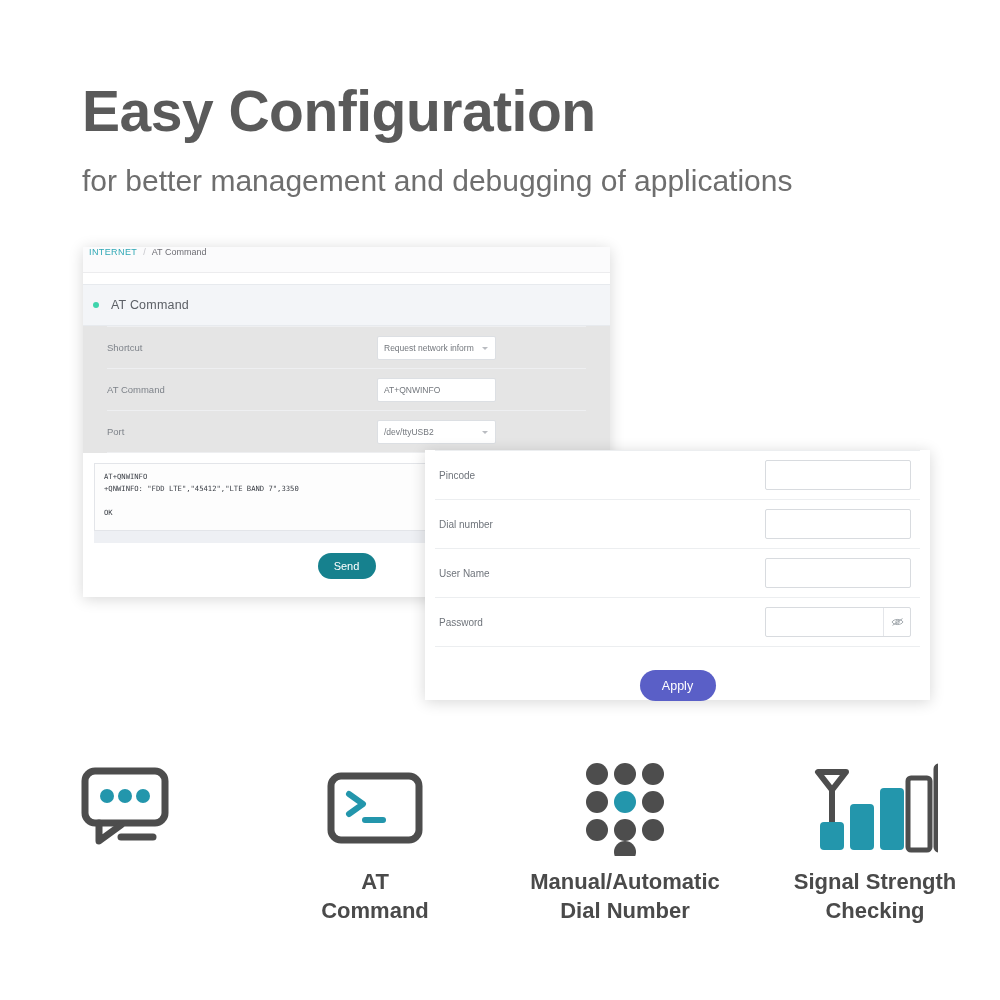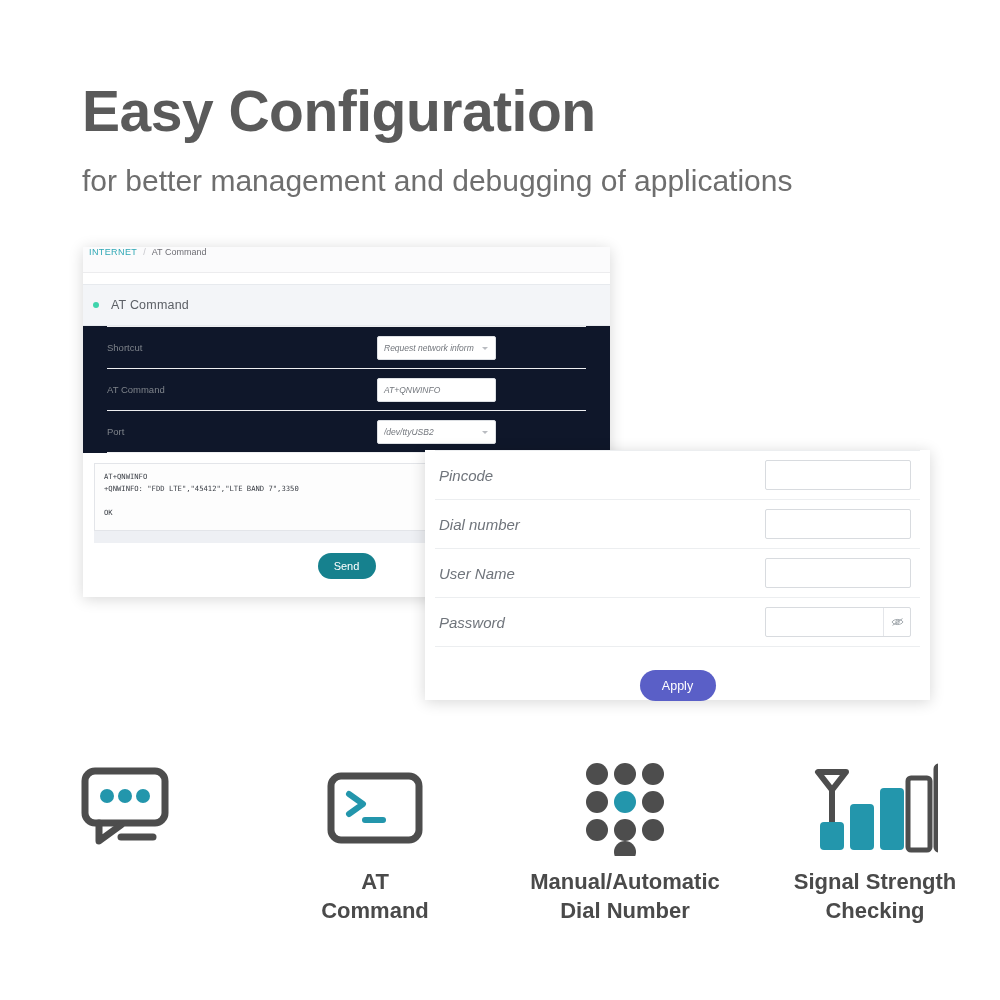--- a/index.html
+++ b/index.html
@@ -85,21 +85,21 @@
     background: #3ed4ac;
     margin-right: 12px;
     flex: 0 0 auto;
   }
   .panel-header-title {
     font-size: 12.5px;
     color: #5c6066;
     letter-spacing: .2px;
   }
 
-  .form-body { padding: 0 24px; background: #0f172a; }
+  .form-body { padding: 0 24px; background: #e5e5e5; }
   .form-row {
     height: 41px;
     display: flex;
     align-items: center;
     border-bottom: 1px solid #eeeff1;
     position: relative;
   }
   .form-row:first-child { border-top: 1px solid #eeeff1; }
   .form-label {
     font-size: 9.5px;
@@ -115,21 +115,20 @@
     box-sizing: border-box;
     display: flex;
     align-items: center;
     padding: 0 6px;
     font-size: 8.5px;
     color: #73777d;
     background: #fff;
     position: relative;
     overflow: hidden;
     white-space: nowrap;
-    font-style: italic;
   }
   .ctrl.select::after {
     content: "";
     position: absolute;
     right: 7px;
     top: 10px;
     border-left: 3px solid transparent;
     border-right: 3px solid transparent;
     border-top: 3.5px solid #b9bcc1;
   }
@@ -187,27 +186,26 @@
   }
   .drow {
     height: 48px;
     display: flex;
     align-items: center;
     border-bottom: 1px solid #eceef0;
     position: relative;
   }
   .drow:first-child { border-top: 1px solid #eceef0; }
   .dlabel {
-    font-size: 15px;
+    font-size: 10px;
     color: #6f747b;
     flex: 0 0 auto;
     width: 330px;
     padding-left: 4px;
     box-sizing: border-box;
-    font-style: italic;
   }
   .dinput {
     width: 146px;
     height: 30px;
     border: 1px solid #d8dbdf;
     border-radius: 2px;
     box-sizing: border-box;
     background: #fff;
     display: flex;
     align-items: center;

